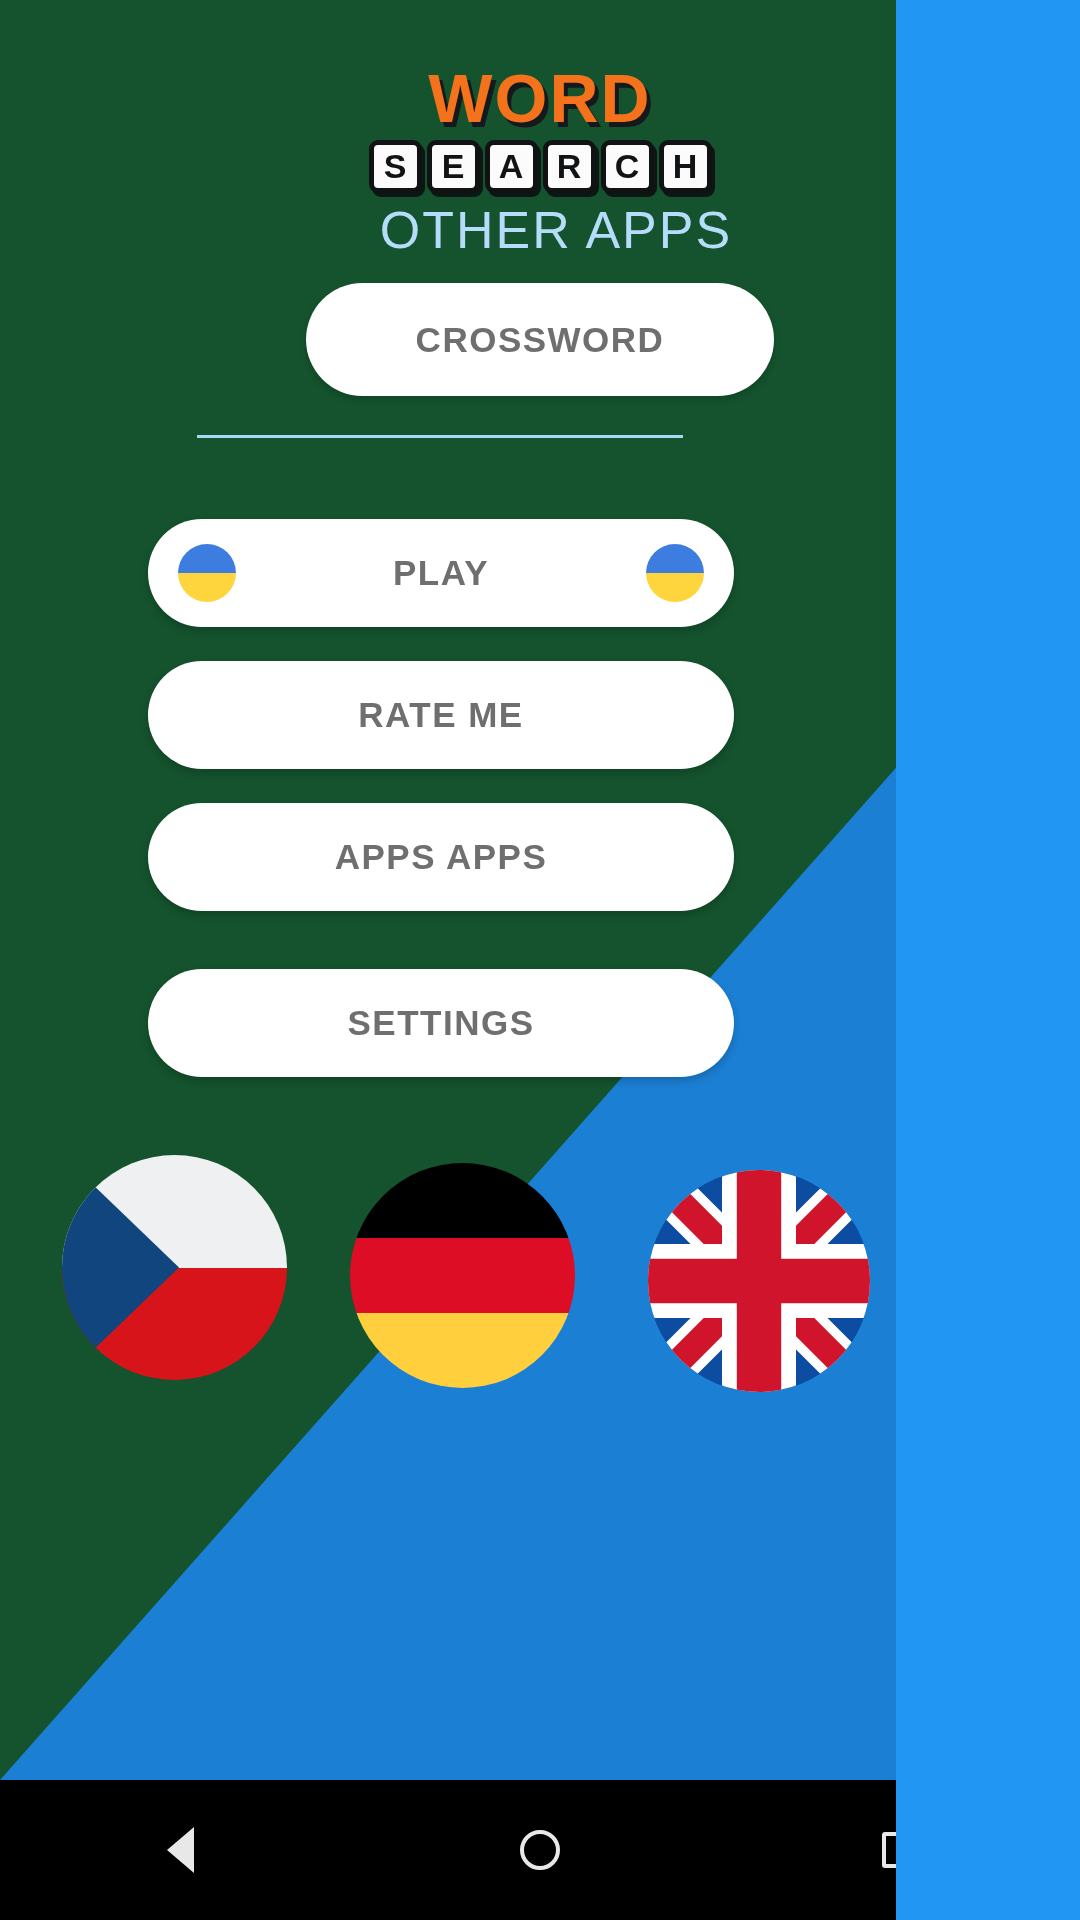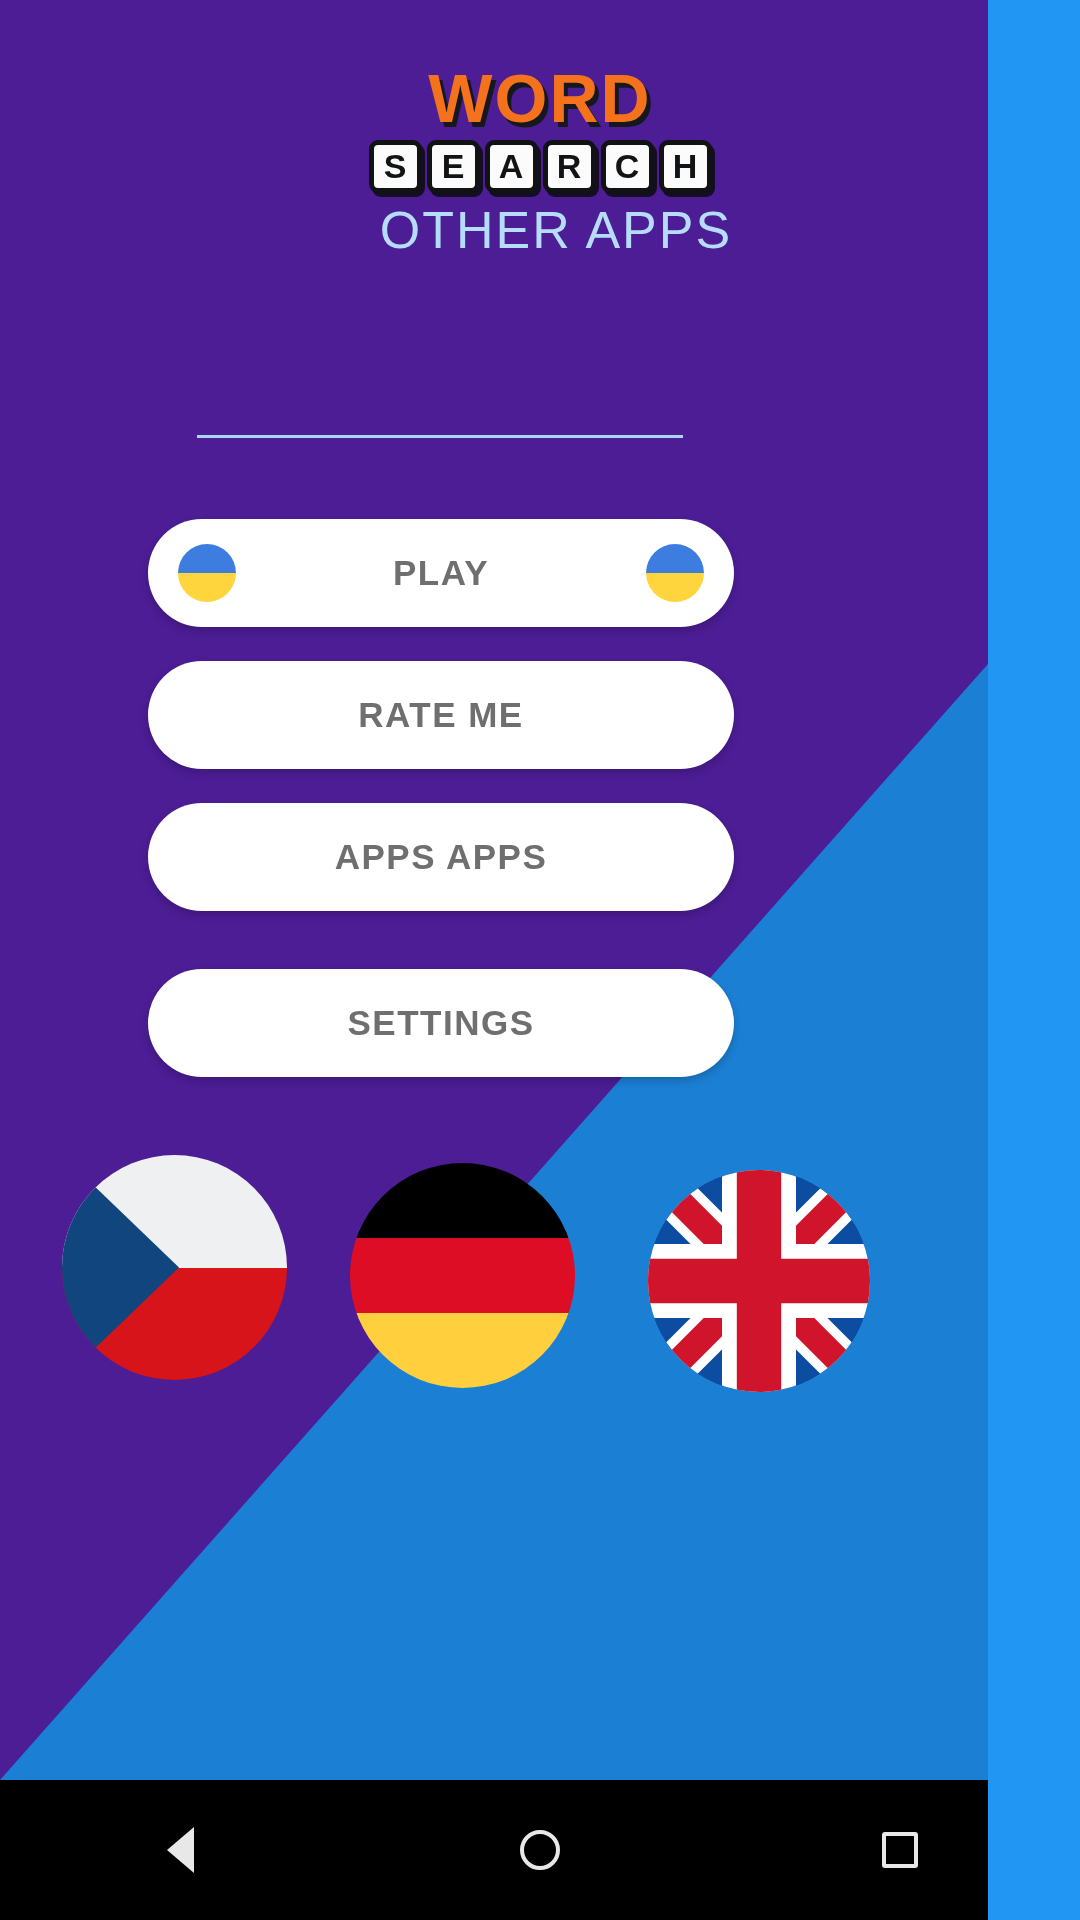--- a/index.html
+++ b/index.html
@@ -7,22 +7,22 @@
   body {
     font-family:"Liberation Sans", sans-serif;
     background:#2196f3;
     overflow:hidden;
     position:relative;
   }
 
   #screen {
     position:absolute;
     left:0; top:0;
-    width:988px; height:1920px;
-    background:#4c1d95;
+    width:896px; height:1920px;
+    background:#14532d;
     overflow:hidden;
   }
 
   
   .bg-wedge {
     position:absolute;
     left:0; top:0; width:1080px; height:1780px;
     background:#1b7fd4;
     clip-path: polygon(1080px 560px, 1080px 1780px, 0 1780px);
     z-index:0;
@@ -221,20 +221,23 @@
         <div class="tile">E</div>
         <div class="tile">A</div>
         <div class="tile">R</div>
         <div class="tile">C</div>
         <div class="tile">H</div>
       </div>
     </div>
 
     <div class="subtitle">OTHER APPS</div>
 
+    <div class="crossword-btn">
+      <span>CROSSWORD</span>
+    </div>
 
     <div class="divider"></div>
 
     <div class="menu-btn" id="btn-rate">
       <span class="label">RATE ME</span>
     </div>
 
     <div class="menu-btn" id="btn-play">
       <span class="flag-chip left">
         <span class="ua-top"></span>

